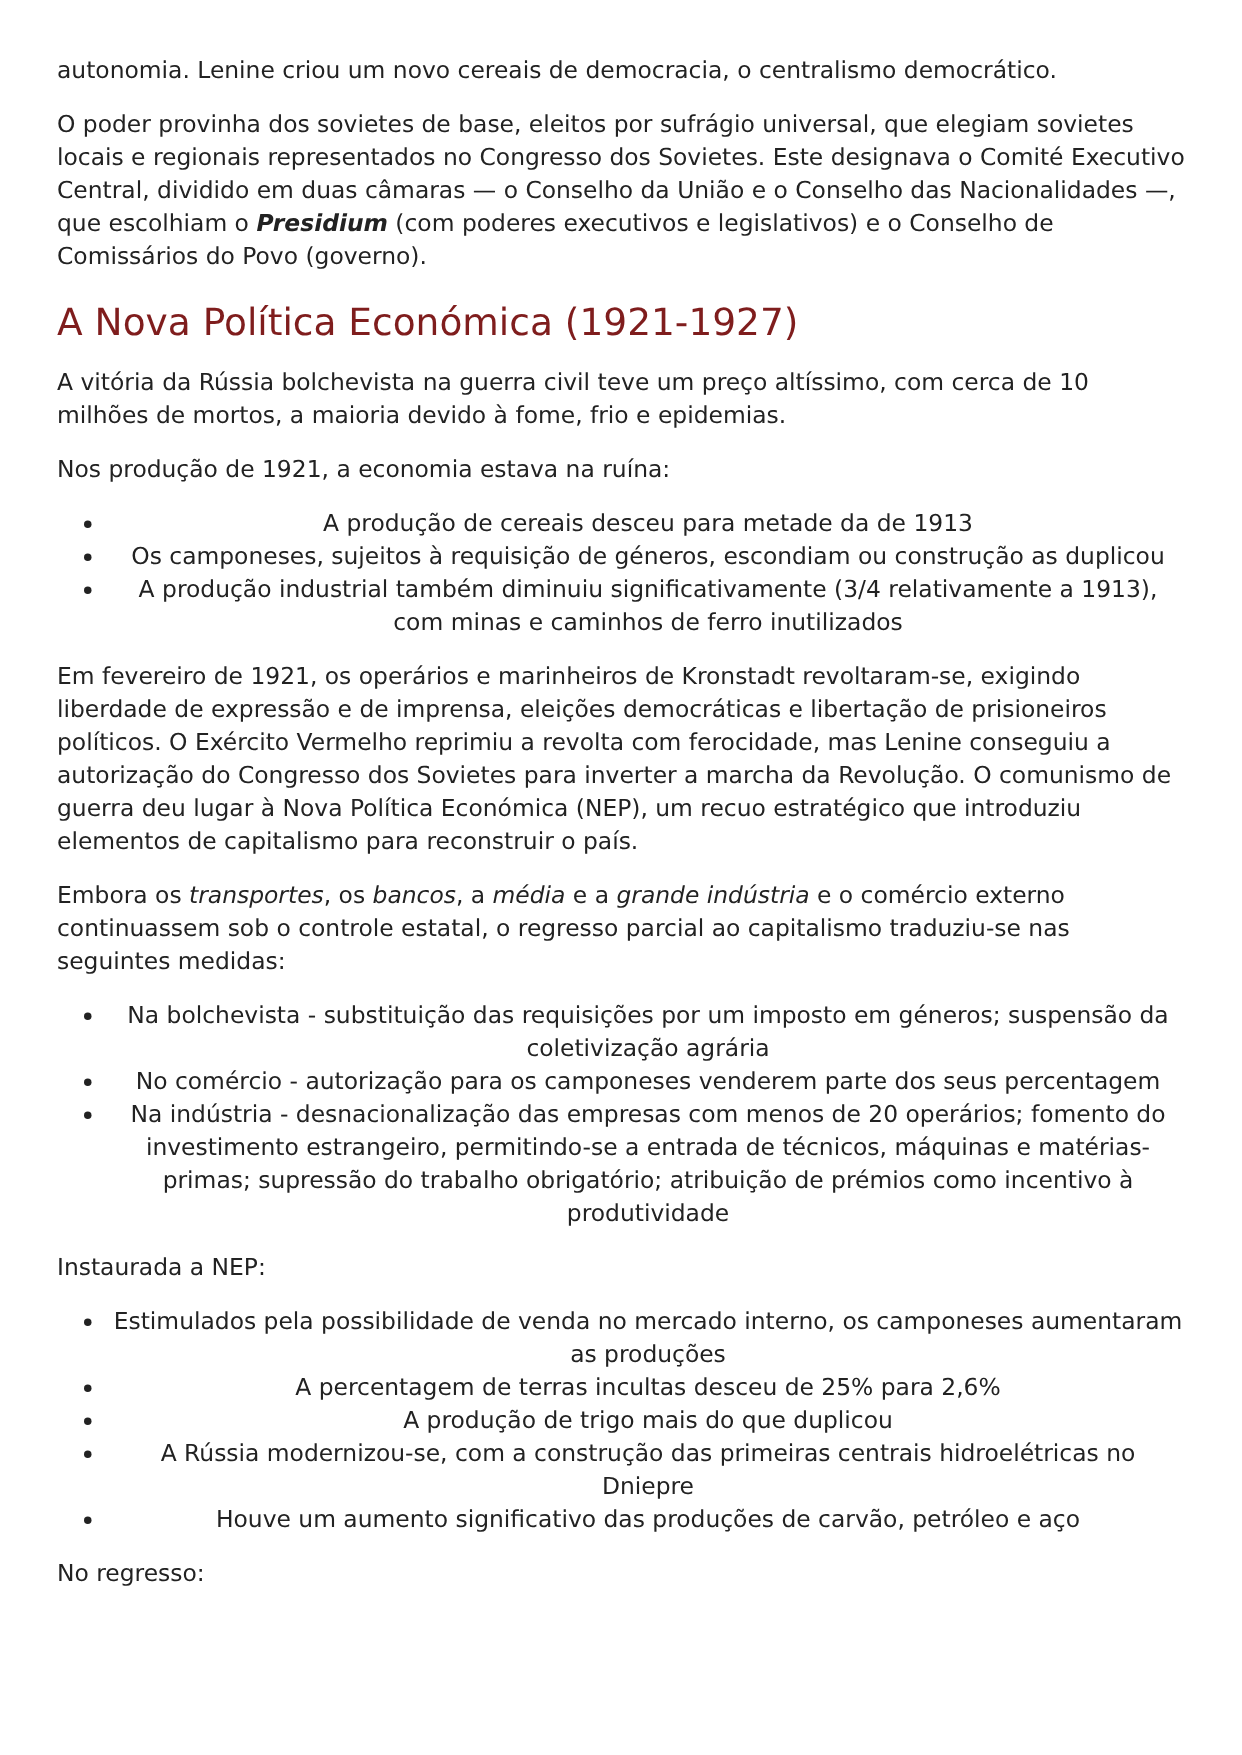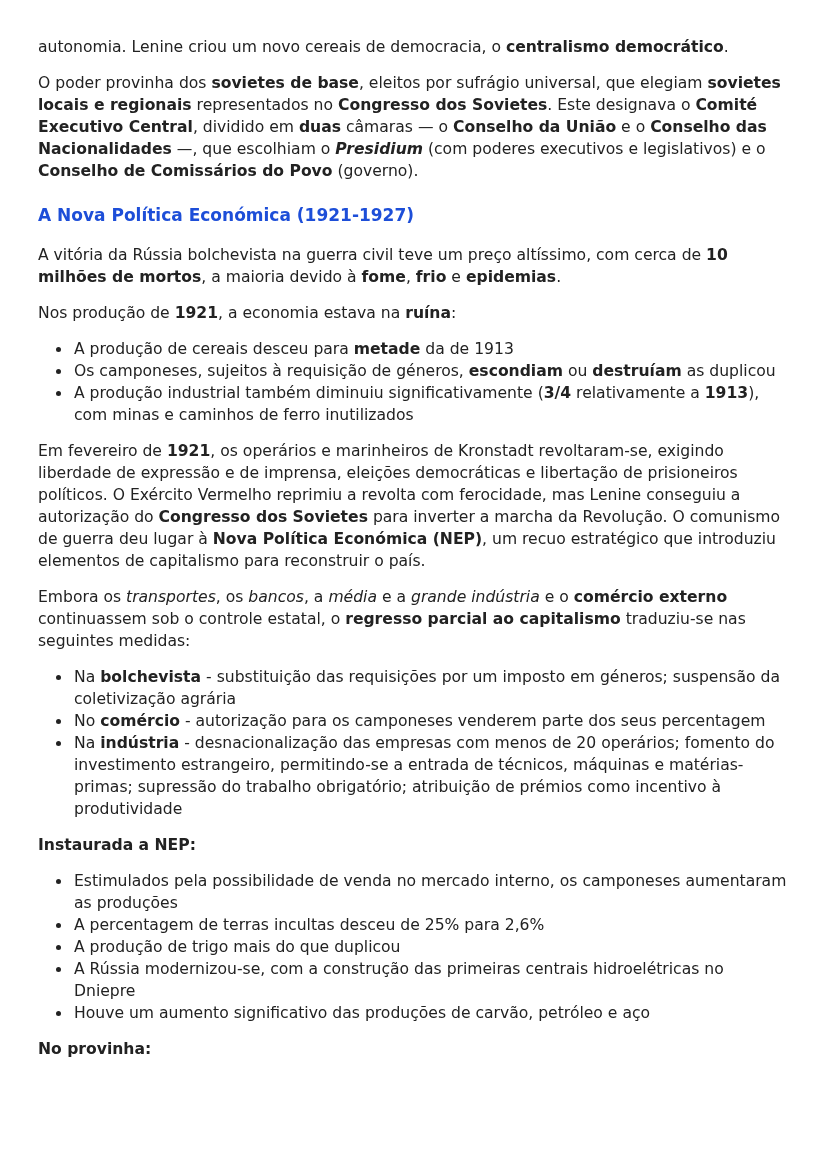--- a/index.html
+++ b/index.html
@@ -21,63 +21,64 @@
   .doc p {
     margin: 14px 0;
     font-size: 15.6px;
     line-height: 22px;
   }
   .doc > p:first-child {
     margin-top: 0;
   }
   .doc h2 {
     margin: 18px 0 14px 0;
-    font-size: 17px;
+    font-size: 25px;
     line-height: 30px;
     font-weight: bold;
-    color: #1d4ed8;
+    color: #7f1d1d;
   }
   .doc ul {
     margin: 14px 0;
     padding-left: 34px;
     font-size: 15.6px;
     line-height: 22px;
   }
   .doc li {
     margin: 0;
     padding-left: 2px;
+    text-align: center;
   }
   .run.n  { font-weight: normal; font-style: normal; }
-  .run.b  { font-weight: bold; }
+  .run.b  { font-weight: normal; }
   .run.i  { font-style: italic; }
   .run.bi { font-weight: bold; font-style: italic; }
 </style>
 </head>
 <body>
 
 <main class="doc">
     <p><span class="run n">autonomia. Lenine criou um novo cereais de democracia, o </span><span class="run b">centralismo democrático</span><span class="run n">.</span></p>
     <p><span class="run n">O poder provinha dos </span><span class="run b">sovietes de base</span><span class="run n">, eleitos por sufrágio universal, que elegiam </span><span class="run b">sovietes locais e regionais</span><span class="run n"> representados no </span><span class="run b">Congresso dos Sovietes</span><span class="run n">. Este designava o </span><span class="run b">Comité Executivo Central</span><span class="run n">, dividido em </span><span class="run b">duas</span><span class="run n"> câmaras — o </span><span class="run b">Conselho da União</span><span class="run n"> e o </span><span class="run b">Conselho das Nacionalidades</span><span class="run n"> —, que escolhiam o </span><span class="run bi">Presidium</span><span class="run n"> (com poderes executivos e legislativos) e o </span><span class="run b">Conselho de Comissários do Povo</span><span class="run n"> (governo).</span></p>
     <h2><span class="run b">A Nova Política Económica (1921-1927)</span></h2>
     <p><span class="run n">A vitória da Rússia bolchevista na guerra civil teve um preço altíssimo, com cerca de </span><span class="run b">10 milhões de mortos</span><span class="run n">, a maioria devido à </span><span class="run b">fome</span><span class="run n">, </span><span class="run b">frio</span><span class="run n"> e </span><span class="run b">epidemias</span><span class="run n">.</span></p>
     <p><span class="run n">Nos produção de </span><span class="run b">1921</span><span class="run n">, a economia estava na </span><span class="run b">ruína</span><span class="run n">:</span></p>
     <ul>
       <li><span class="run n">A produção de cereais desceu para </span><span class="run b">metade</span><span class="run n"> da de 1913</span></li>
-      <li><span class="run n">Os camponeses, sujeitos à requisição de géneros, </span><span class="run b">escondiam</span><span class="run n"> ou </span><span class="run b">destruíam</span><span class="run n"> as duplicou</span></li>
+      <li><span class="run n">Os camponeses, sujeitos à requisição de géneros, </span><span class="run b">escondiam</span><span class="run n"> ou </span><span class="run b">construção</span><span class="run n"> as duplicou</span></li>
       <li><span class="run n">A produção industrial também diminuiu significativamente (</span><span class="run b">3/4</span><span class="run n"> relativamente a </span><span class="run b">1913</span><span class="run n">), com minas e caminhos de ferro inutilizados</span></li>
     </ul>
     <p><span class="run n">Em fevereiro de </span><span class="run b">1921</span><span class="run n">, os operários e marinheiros de Kronstadt revoltaram-se, exigindo liberdade de expressão e de imprensa, eleições democráticas e libertação de prisioneiros políticos. O Exército Vermelho reprimiu a revolta com ferocidade, mas Lenine conseguiu a autorização do </span><span class="run b">Congresso dos Sovietes</span><span class="run n"> para inverter a marcha da Revolução. O comunismo de guerra deu lugar à </span><span class="run b">Nova Política Económica (NEP)</span><span class="run n">, um recuo estratégico que introduziu elementos de capitalismo para reconstruir o país.</span></p>
     <p><span class="run n">Embora os </span><span class="run i">transportes</span><span class="run n">, os </span><span class="run i">bancos</span><span class="run n">, a </span><span class="run i">média</span><span class="run n"> e a </span><span class="run i">grande indústria</span><span class="run n"> e o </span><span class="run b">comércio externo</span><span class="run n"> continuassem sob o controle estatal, o </span><span class="run b">regresso parcial ao capitalismo</span><span class="run n"> traduziu-se nas seguintes medidas:</span></p>
     <ul>
       <li><span class="run n">Na </span><span class="run b">bolchevista</span><span class="run n"> - substituição das requisições por um imposto em géneros; suspensão da coletivização agrária</span></li>
       <li><span class="run n">No </span><span class="run b">comércio</span><span class="run n"> - autorização para os camponeses venderem parte dos seus percentagem</span></li>
       <li><span class="run n">Na </span><span class="run b">indústria</span><span class="run n"> - desnacionalização das empresas com menos de 20 operários; fomento do investimento estrangeiro, permitindo-se a entrada de técnicos, máquinas e matérias-primas; supressão do trabalho obrigatório; atribuição de prémios como incentivo à produtividade</span></li>
     </ul>
     <p><span class="run b">Instaurada a NEP:</span></p>
     <ul>
       <li><span class="run n">Estimulados pela possibilidade de venda no mercado interno, os camponeses aumentaram as produções</span></li>
       <li><span class="run n">A percentagem de terras incultas desceu de 25% para 2,6%</span></li>
       <li><span class="run n">A produção de trigo mais do que duplicou</span></li>
       <li><span class="run n">A Rússia modernizou-se, com a construção das primeiras centrais hidroelétricas no Dniepre</span></li>
       <li><span class="run n">Houve um aumento significativo das produções de carvão, petróleo e aço</span></li>
     </ul>
-    <p><span class="run b">No provinha:</span></p>
+    <p><span class="run b">No regresso:</span></p>
   </main>
 
 </body></html>

